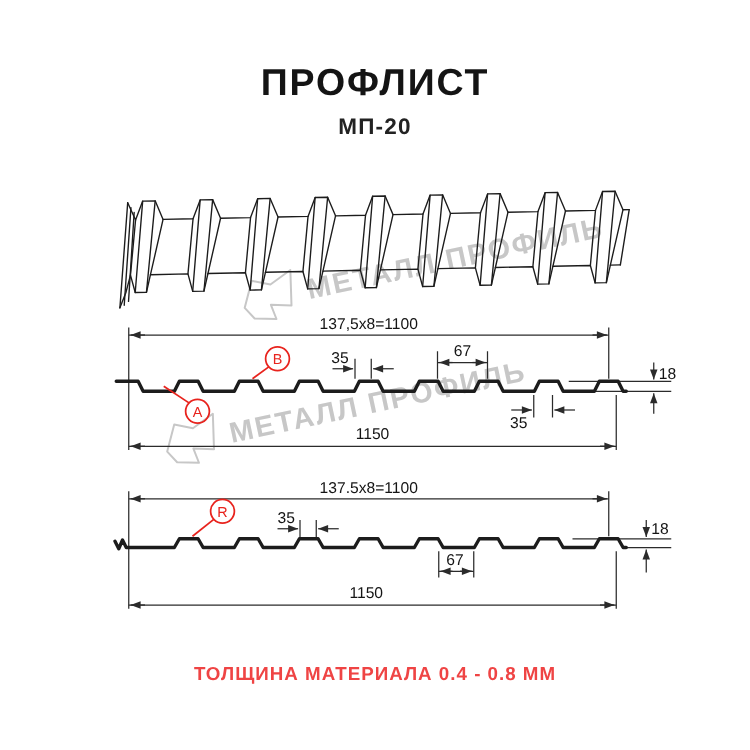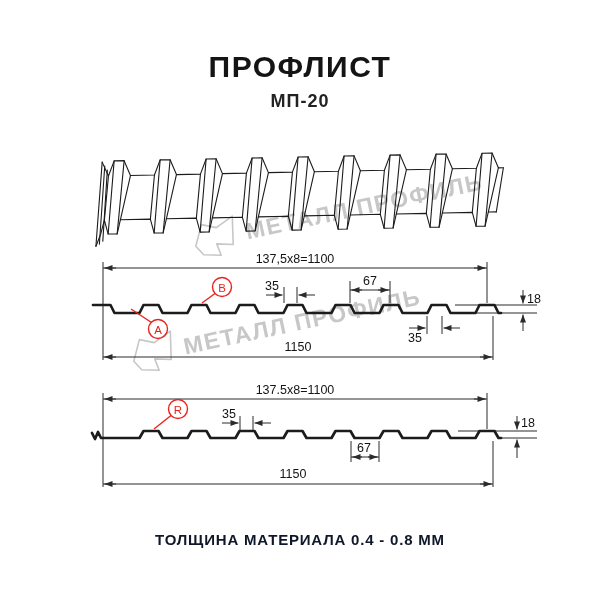--- a/index.html
+++ b/index.html
@@ -15,21 +15,21 @@
   .wm-text{font-size:23px;font-weight:700;letter-spacing:1.5px;}
   .wm-logo{flex:0 0 auto;}
   .drawing{position:absolute;left:0;top:0;z-index:2;}
   .sheet{stroke:#1c1c1c;stroke-width:1.1;fill:none;stroke-linejoin:round;stroke-linecap:round;}
   .prof{stroke:#1c1c1c;stroke-width:2.7;fill:none;stroke-linejoin:round;stroke-linecap:round;}
   .dim{stroke:#2b2b2b;stroke-width:1;fill:none;}
   .red{stroke:#e8231d;stroke-width:1.4;fill:none;}
   text.d{font-family:"Liberation Sans",sans-serif;font-size:12.5px;fill:#141414;}
   text.r{font-family:"Liberation Sans",sans-serif;font-size:11.5px;fill:#e8231d;}
   .footer{position:absolute;top:531px;left:0;width:600px;text-align:center;z-index:3;
-          font-size:15px;font-weight:600;letter-spacing:0.8px;color:#0f172a;}
+          font-size:15px;font-weight:600;letter-spacing:0.8px;color:#ef4444;}
 </style>
 </head>
 <body>
 
 <div class="page">
 
   <div class="header">
     <h1>ПРОФЛИСТ</h1>
     <div class="subtitle">МП-20</div>
   </div>

